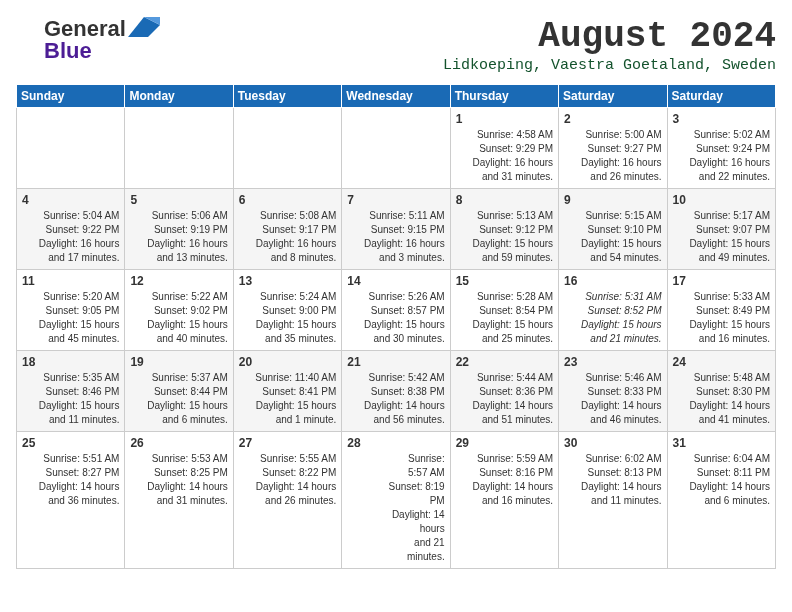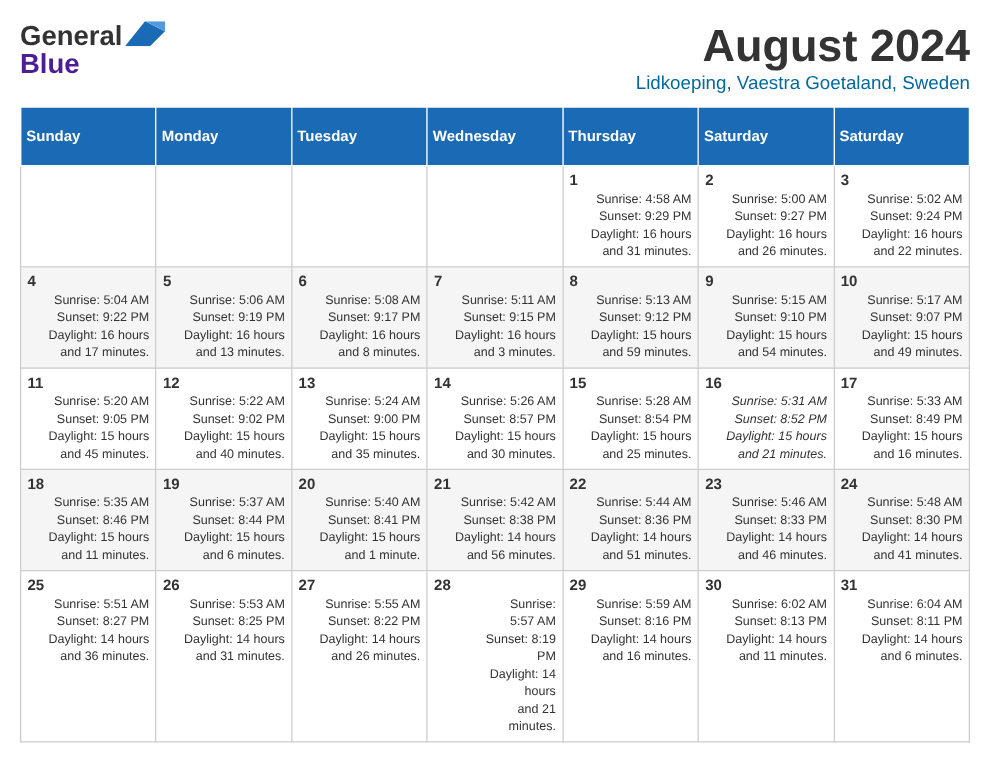--- a/index.html
+++ b/index.html
@@ -8,51 +8,53 @@
       background: #fff;
       width: 792px;
       min-height: 612px;
       padding: 16px;
     }
     .header {
       display: flex;
       align-items: flex-start;
       justify-content: space-between;
       margin-bottom: 10px;
+      margin-left: 28px;
     }
     .logo {
       display: flex;
       flex-direction: column;
       align-items: flex-start;
     }
     .logo-row {
       display: flex;
       align-items: center;
     }
     .title-block {
       text-align: right;
+      font-family: Liberation Mono, monospace;
     }
     .cal-title {
       font-size: 36px;
       font-weight: bold;
       color: #333;
     }
     .cal-subtitle {
       font-size: 15px;
-      color: #0369a1;
+      color: #14532d;
     }
     .calendar {
       width: 100%;
       border-collapse: collapse;
       font-size: 11px;
     }
     .calendar th {
       background: #1a6ab5;
       color: #fff;
-      padding: 16px 4px;
+      padding: 4px 4px;
       text-align: left;
       font-size: 12px;
       font-weight: bold;
       border: 1px solid #fff;
     }
     .calendar td {
       border: 1px solid #ccc;
       vertical-align: top;
       padding: 4px 5px;
       width: calc(100%/7);
@@ -253,21 +255,21 @@
         </td>
         <td>
           <span class="day-num">19</span>
           <div class="day-info" style="white-space: pre-line;">Sunrise: 5:37 AM
 Sunset: 8:44 PM
 Daylight: 15 hours
 and 6 minutes.</div>
         </td>
         <td>
           <span class="day-num">20</span>
-          <div class="day-info" style="white-space: pre-line;">Sunrise: 5:40 AM
+          <div class="day-info" style="white-space: pre-line;">Sunrise: 11:40 AM
 Sunset: 8:41 PM
 Daylight: 15 hours
 and 1 minute.</div>
         </td>
         <td>
           <span class="day-num">21</span>
           <div class="day-info" style="white-space: pre-line;">Sunrise: 5:42 AM
 Sunset: 8:38 PM
 Daylight: 14 hours
 and 56 minutes.</div>

